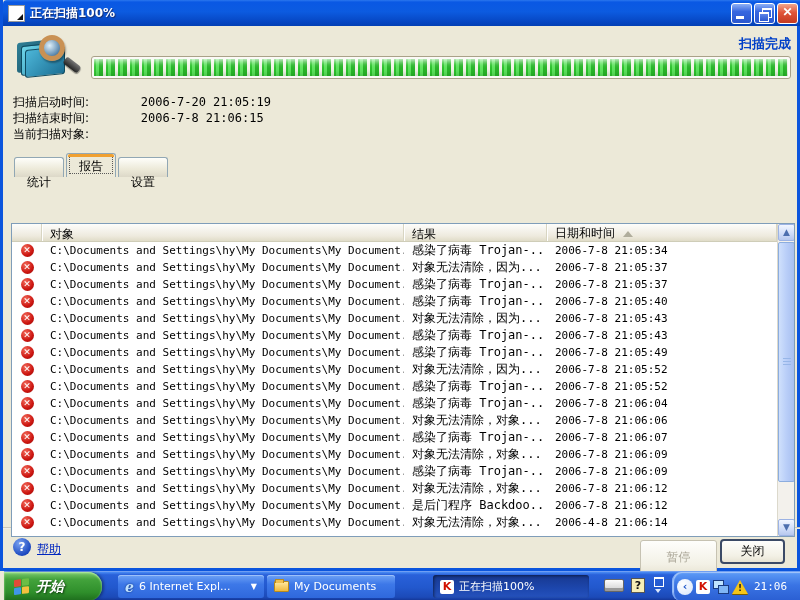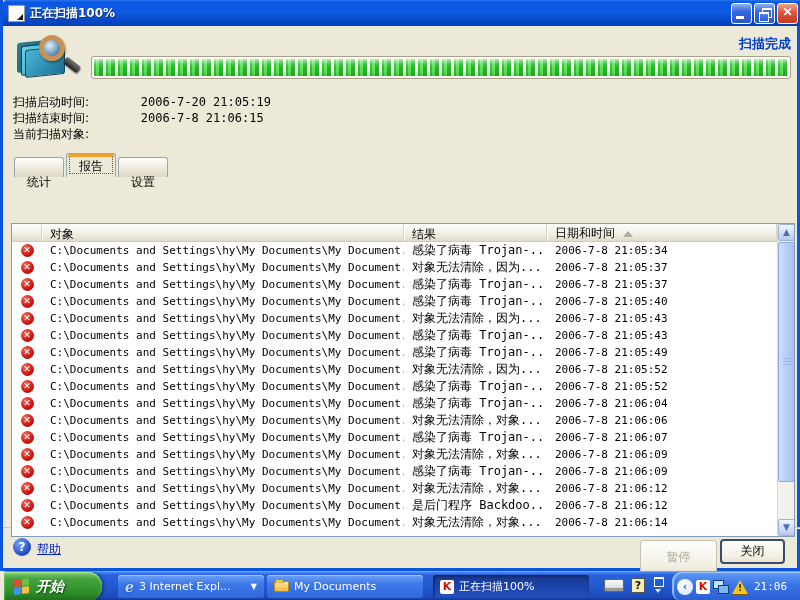--- a/index.html
+++ b/index.html
@@ -357,21 +357,21 @@
             <span class="cell c-res">是后门程序 Backdoo...</span>
             <span class="cell c-date">2006-7-8 21:06:12</span>
           </div>
 
           <div class="trow">
             <span class="cell c-icon">
               <span class="xicon">✕</span>
             </span>
             <span class="cell c-obj">C:\Documents and Settings\hy\My Documents\My Document...</span>
             <span class="cell c-res">对象无法清除，对象...</span>
-            <span class="cell c-date">2006-7-8 21:06:14</span>
+            <span class="cell c-date">2006-4-8 21:06:14</span>
           </div>
         </div>
       <div class="vscroll">
         <div class="sbtn up">▲</div>
         <div class="sthumb"></div>
         <div class="sbtn down">▼</div>
       </div>
     </div>
 
     <a class="quarantine-link">查看隔离对象</a>
@@ -391,25 +391,25 @@
           <i></i>
           <i></i>
           <i></i>
           <i></i>
         </span>
       <span class="start-label">开始</span>
     </div>
 
     <div class="task" style="left:114px;width:146px;">
       <span class="ie-icon">e</span>
-      <span>3 Internet Expl...</span>
+      <span>6 Internet Expl...</span>
       <span class="drop">▼</span>
     </div>
 
-    <div class="task" style="left:263px;width:156px;">
+    <div class="task" style="left:263px;width:128px;">
       <span class="folder-icon"></span>
       <span>My Documents</span>
     </div>
 
     <div class="task pressed" style="left:429px;width:156px;">
       <span class="k-icon">K</span>
       <span>正在扫描100%</span>
     </div>
 
     <div class="lang-icons">

